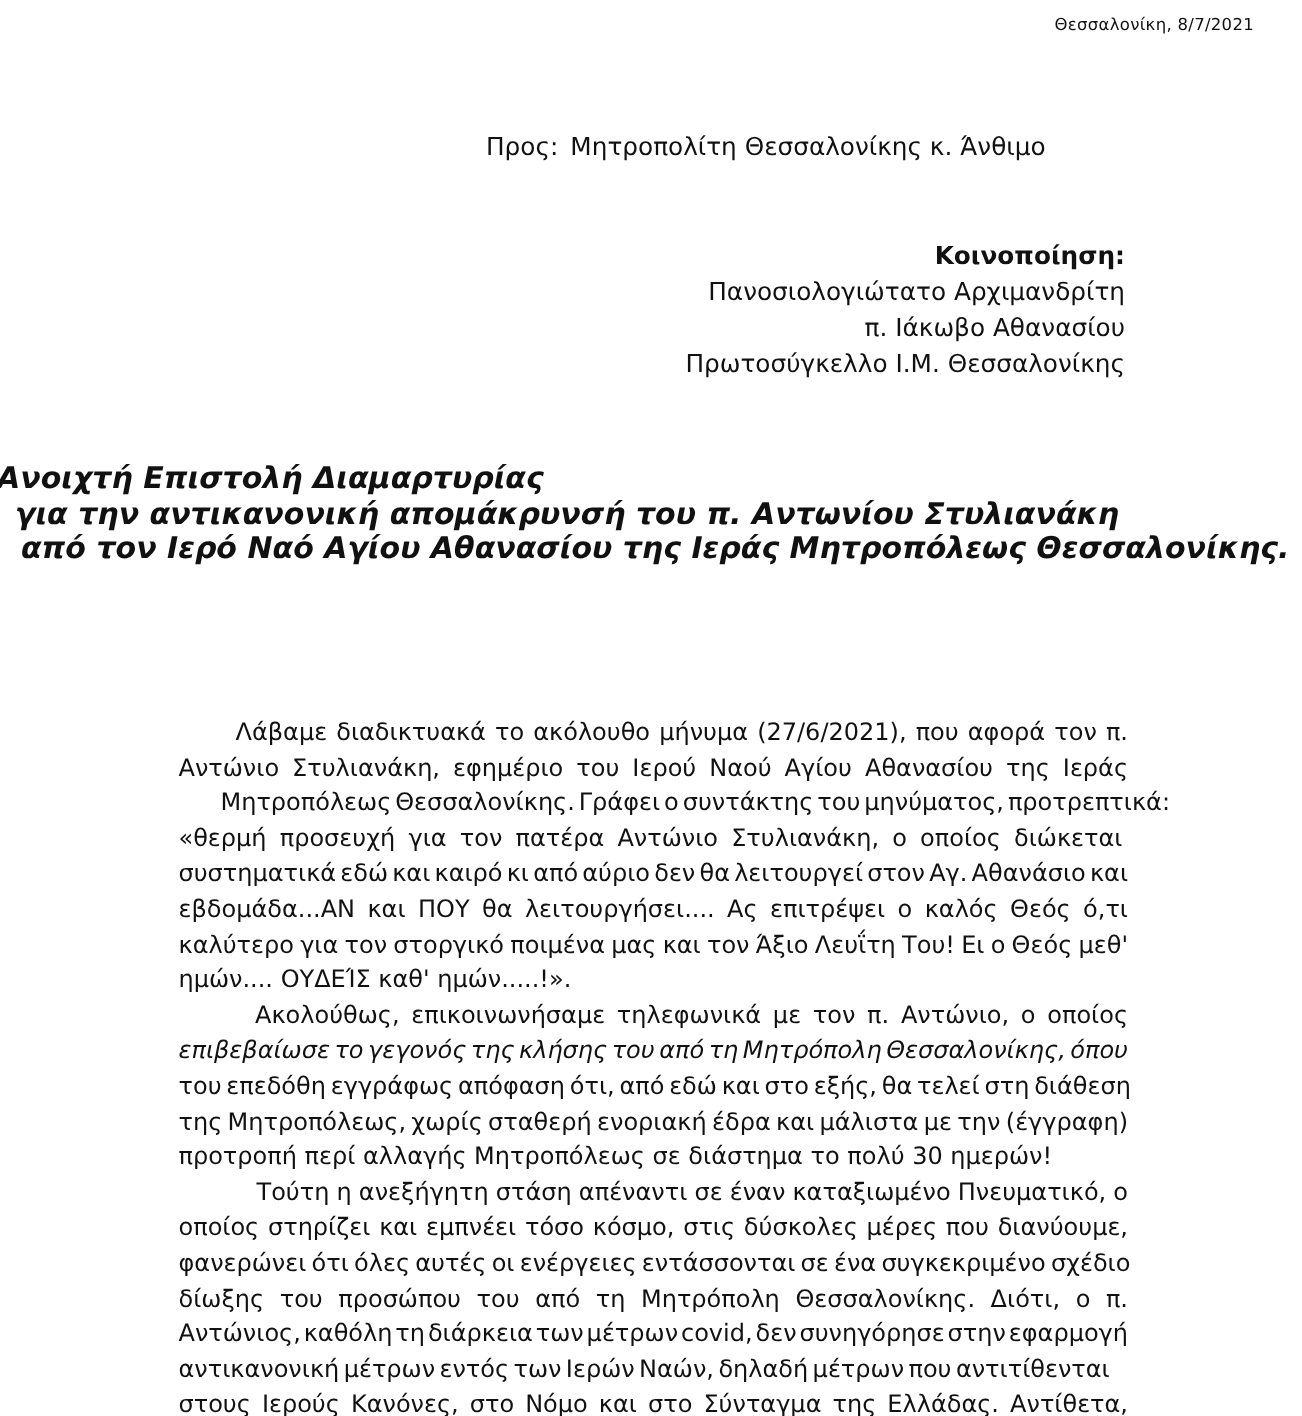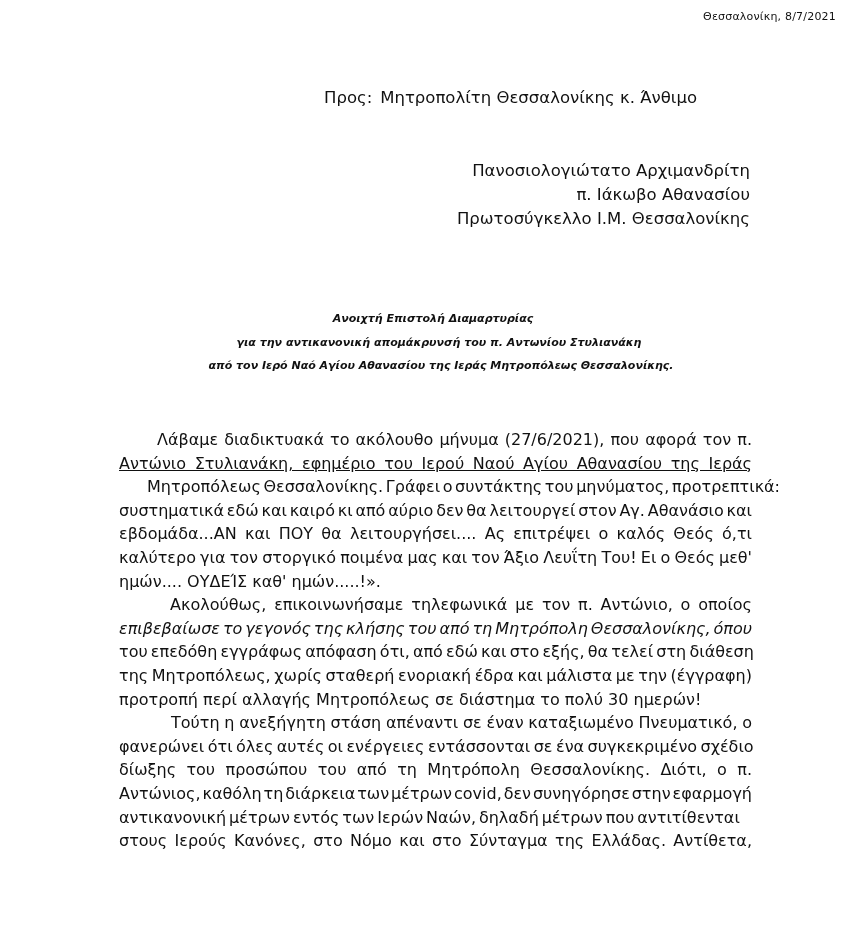--- a/index.html
+++ b/index.html
@@ -28,24 +28,24 @@
     .to-line .lbl { font-weight: normal; margin-right: 8px; }
     .cc-block {
       top: 159px; right: 118px;
       text-align: right;
       font-size: 16.5px;
       line-height: 24px;
     }
     .cc-block .cc-label { font-weight: bold; }
     .subject {
       top: 307px; left: 0; width: 868px;
-      text-align: center;
+      text-align: left;
       font-weight: bold;
       font-style: italic;
-      font-size: 11px;
+      font-size: 20px;
       line-height: 23.5px;
     }
     .subject div { white-space: nowrap; }
     .subject .l1 { margin-left: -2px; }
     .subject .l2 { margin-left: 10px; }
     .subject .l3 { margin-left: 14px; }
     .body-text {
       position: absolute;
       top: 428px;
       left: 119px;
@@ -71,52 +71,55 @@
 </head>
 <body>
 
 <div class="abs date">Θεσσαλονίκη, 8/7/2021</div>
 
 <div class="abs to-line">
   <span class="lbl">Προς:</span><span>Μητροπολίτη Θεσσαλονίκης κ. Άνθιμο</span>
 </div>
 
 <div class="abs cc-block">
+  <div class="cc-label">Κοινοποίηση:</div>
   <div>Πανοσιολογιώτατο Αρχιμανδρίτη</div>
   <div>π. Ιάκωβο Αθανασίου</div>
   <div>Πρωτοσύγκελλο Ι.Μ. Θεσσαλονίκης</div>
 </div>
 
 <div class="abs subject">
   <div class="l1">Ανοιχτή Επιστολή Διαμαρτυρίας</div>
   <div class="l2">για την αντικανονική απομάκρυνσή του π. Αντωνίου Στυλιανάκη</div>
   <div class="l3">από τον Ιερό Ναό Αγίου Αθανασίου της Ιεράς Μητροπόλεως Θεσσαλονίκης.</div>
 </div>
 
 <div class="body-text">
 
   <div>
-    <div class="ln indent" style="white-space: nowrap; text-align: left; text-align-last: left; word-spacing: 0.984375px;">Λάβαμε διαδικτυακά το ακόλουθο μήνυμα (27/6/2021), που αφορά τον π.</div>
-    <div class="ln" style="white-space: nowrap; text-align: center; text-align-last: left; word-spacing: 3.59896px; text-decoration: underline;">Αντώνιο Στυλιανάκη, εφημέριο του Ιερού Ναού Αγίου Αθανασίου της Ιεράς</div>
+    <div class="ln indent" style="white-space: nowrap; text-align: left; text-align-last: left; word-spacing: 0.984375px; margin-top: 48px;">Λάβαμε διαδικτυακά το ακόλουθο μήνυμα (27/6/2021), που αφορά τον π.</div>
+    <div class="ln" style="white-space: nowrap; text-align: center; text-align-last: left; word-spacing: 3.59896px;">Αντώνιο Στυλιανάκη, εφημέριο του Ιερού Ναού Αγίου Αθανασίου της Ιεράς</div>
     <div class="ln" style="white-space: nowrap; text-align: left; text-align-last: left; word-spacing: -2.45759px; margin-left: 28px;">Μητροπόλεως Θεσσαλονίκης. Γράφει ο συντάκτης του μηνύματος, προτρεπτικά:</div>
+    <div class="ln" style="white-space: nowrap; text-align: left; text-align-last: left; word-spacing: 3.70625px;">«θερμή προσευχή για τον πατέρα Αντώνιο  Στυλιανάκη, ο οποίος διώκεται</div>
     <div class="ln" style="white-space: nowrap; text-align: left; text-align-last: left; word-spacing: -2.29447px;">συστηματικά εδώ και καιρό κι από αύριο δεν θα λειτουργεί στον Αγ. Αθανάσιο και</div>
     <div class="ln" style="white-space: nowrap; text-align: left; text-align-last: left; word-spacing: 3.19687px;">εβδομάδα...ΑΝ και ΠΟΥ θα λειτουργήσει.... Ας επιτρέψει ο καλός Θεός ό,τι</div>
     <div class="ln" style="white-space: nowrap; text-align: left; text-align-last: left; word-spacing: -0.927455px;">καλύτερο για τον στοργικό ποιμένα μας και τον Άξιο Λευΐτη Του! Ει ο Θεός μεθ'</div>
     <div class="ln last" style="white-space: nowrap; text-align: left; text-align-last: left; word-spacing: 0px;">ημών.... ΟΥΔΕΊΣ καθ' ημών.....!».</div>
   </div>
 
   <div>
     <div class="ln indent2" style="white-space: nowrap; text-align: left; text-align-last: left; word-spacing: 2.73633px;">Ακολούθως, επικοινωνήσαμε τηλεφωνικά με τον π. Αντώνιο, ο οποίος</div>
     <div class="ln" style="white-space: nowrap; text-align: left; text-align-last: left; word-spacing: -2.07344px; font-style: italic;">επιβεβαίωσε το γεγονός της κλήσης του από τη Μητρόπολη Θεσσαλονίκης, όπου</div>
     <div class="ln" style="white-space: nowrap; text-align: left; text-align-last: left; word-spacing: -1.90179px;">του  επεδόθη εγγράφως απόφαση ότι, από εδώ και στο εξής, θα τελεί στη διάθεση</div>
     <div class="ln" style="white-space: nowrap; text-align: left; text-align-last: left; word-spacing: -1.51562px;">της Μητροπόλεως, χωρίς σταθερή ενοριακή έδρα και μάλιστα με την (έγγραφη)</div>
     <div class="ln last" style="white-space: nowrap; text-align: left; text-align-last: left; word-spacing: 0px;">προτροπή περί αλλαγής Μητροπόλεως σε διάστημα το πολύ 30 ημερών!</div>
   </div>
 
   <div>
     <div class="ln indent3" style="white-space: nowrap; text-align: left; text-align-last: left; word-spacing: -0.336806px;">Τούτη η ανεξήγητη στάση απέναντι σε έναν καταξιωμένο Πνευματικό, ο</div>
+    <div class="ln" style="white-space: nowrap; text-align: left; text-align-last: left; word-spacing: 0.771875px;">οποίος στηρίζει και εμπνέει τόσο κόσμο, στις δύσκολες μέρες που διανύουμε,</div>
     <div class="ln" style="white-space: nowrap; text-align: left; text-align-last: left; word-spacing: -1.60795px;">φανερώνει  ότι όλες αυτές οι ενέργειες εντάσσονται σε ένα συγκεκριμένο σχέδιο</div>
     <div class="ln" style="white-space: nowrap; text-align: right; text-align-last: left; word-spacing: 5.31094px;">δίωξης του προσώπου του από τη Μητρόπολη Θεσσαλονίκης. Διότι, ο π.</div>
     <div class="ln" style="white-space: nowrap; text-align: left; text-align-last: left; word-spacing: -3.14688px;">Αντώνιος, καθόλη τη διάρκεια των μέτρων covid, δεν συνηγόρησε στην εφαρμογή</div>
     <div class="ln" style="white-space: nowrap; text-align: left; text-align-last: left; word-spacing: -2.1441px;">αντικανονική μέτρων εντός των Ιερών Ναών, δηλαδή μέτρων που αντιτίθενται</div>
     <div class="ln" style="white-space: nowrap; text-align: left; text-align-last: left; word-spacing: 2.30156px;">στους Ιερούς Κανόνες, στο Νόμο και στο Σύνταγμα της Ελλάδας. Αντίθετα,</div>
   </div>
 </div>
 
 </body></html>

